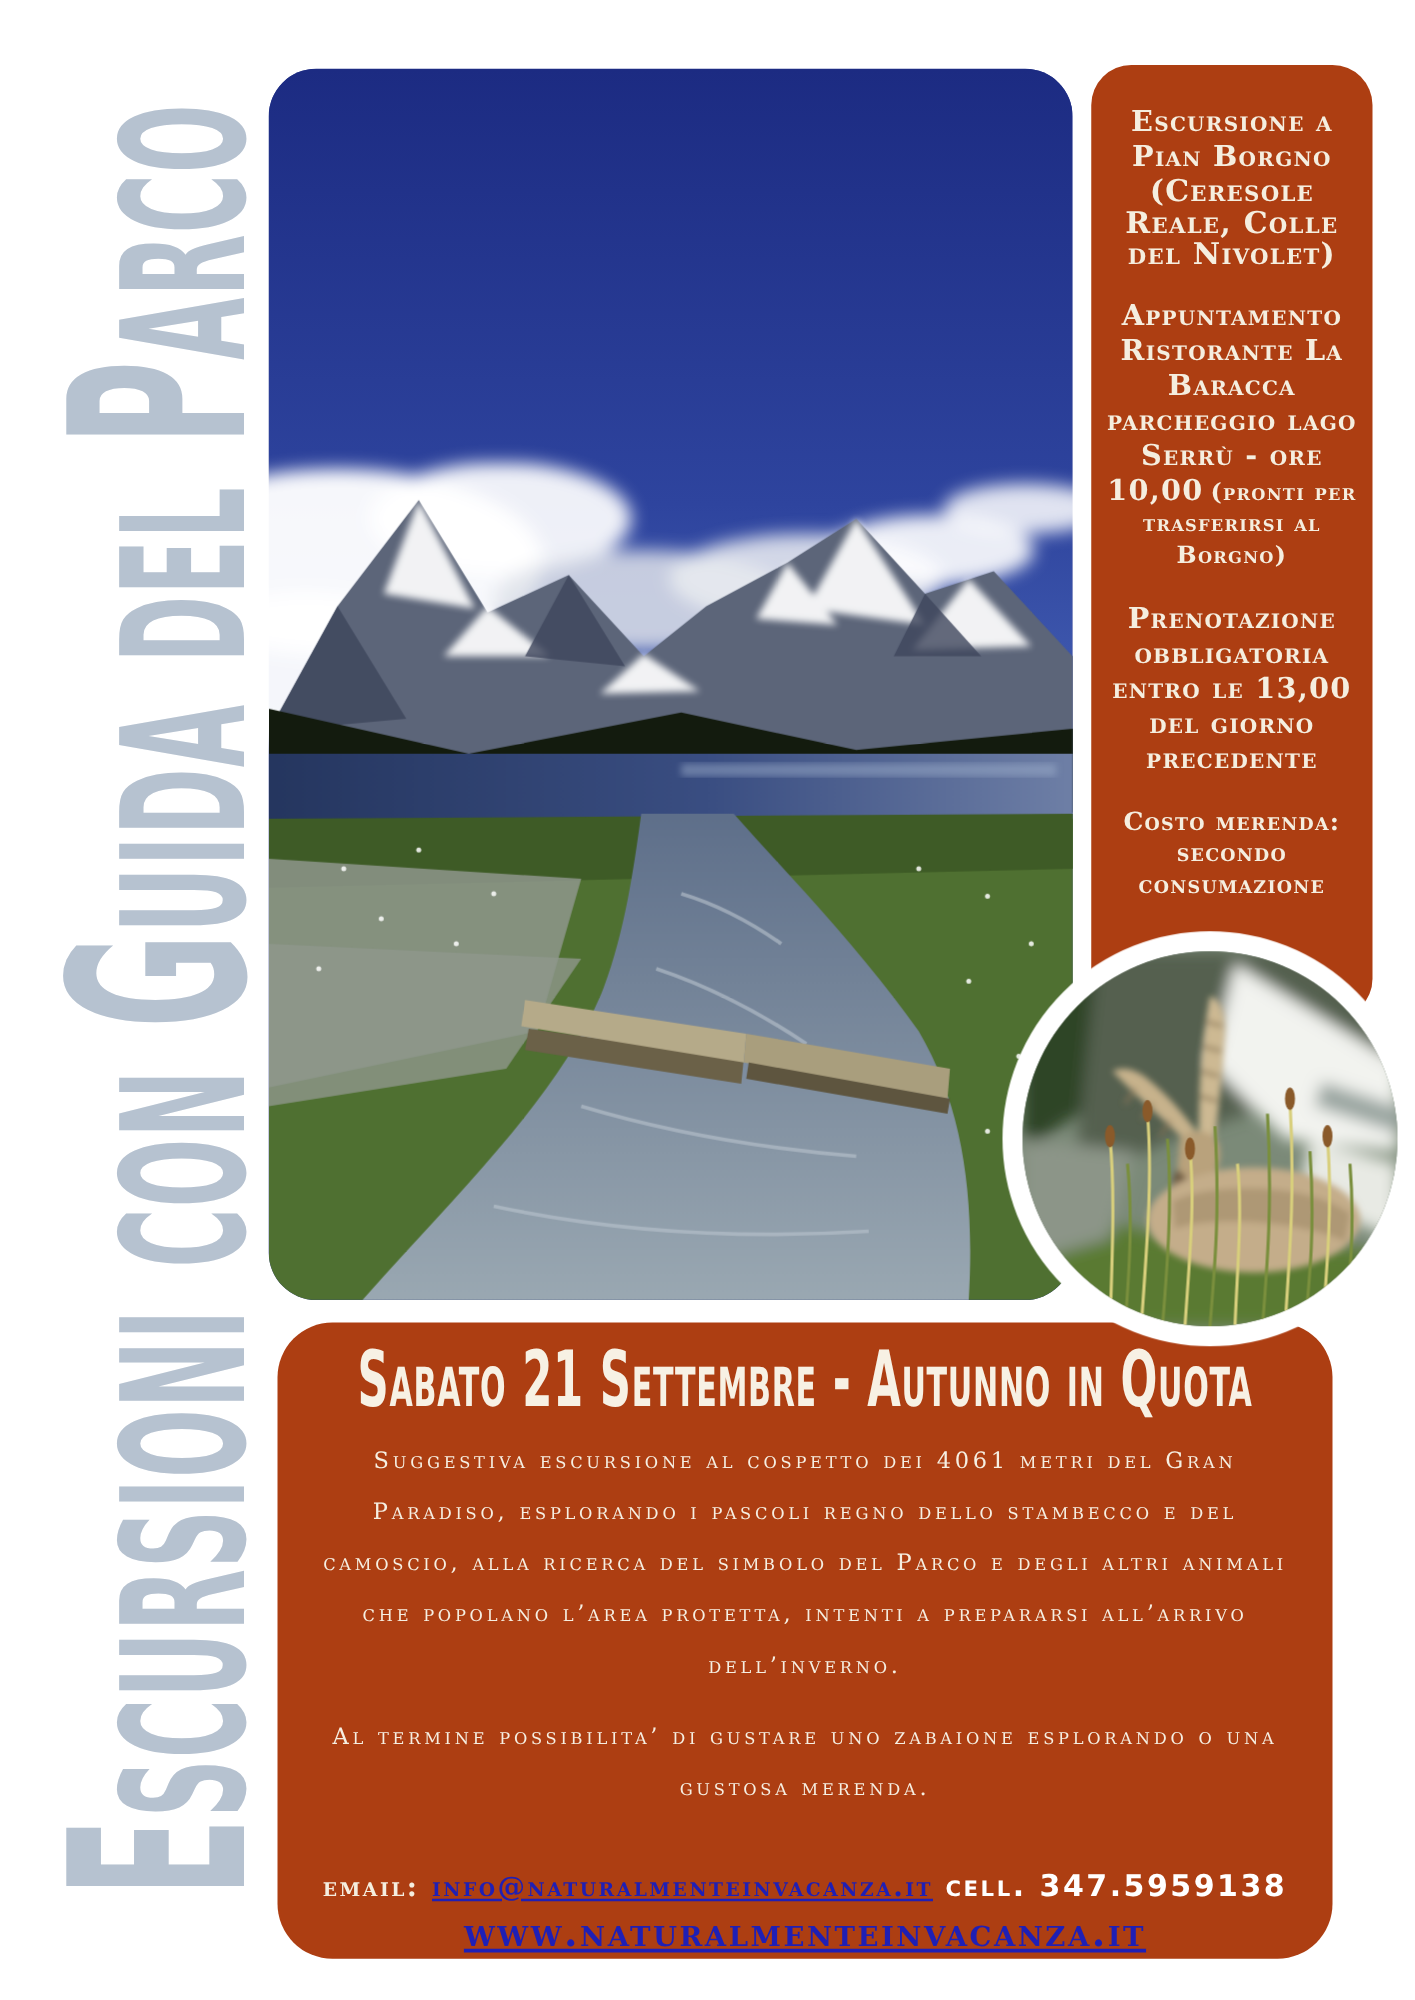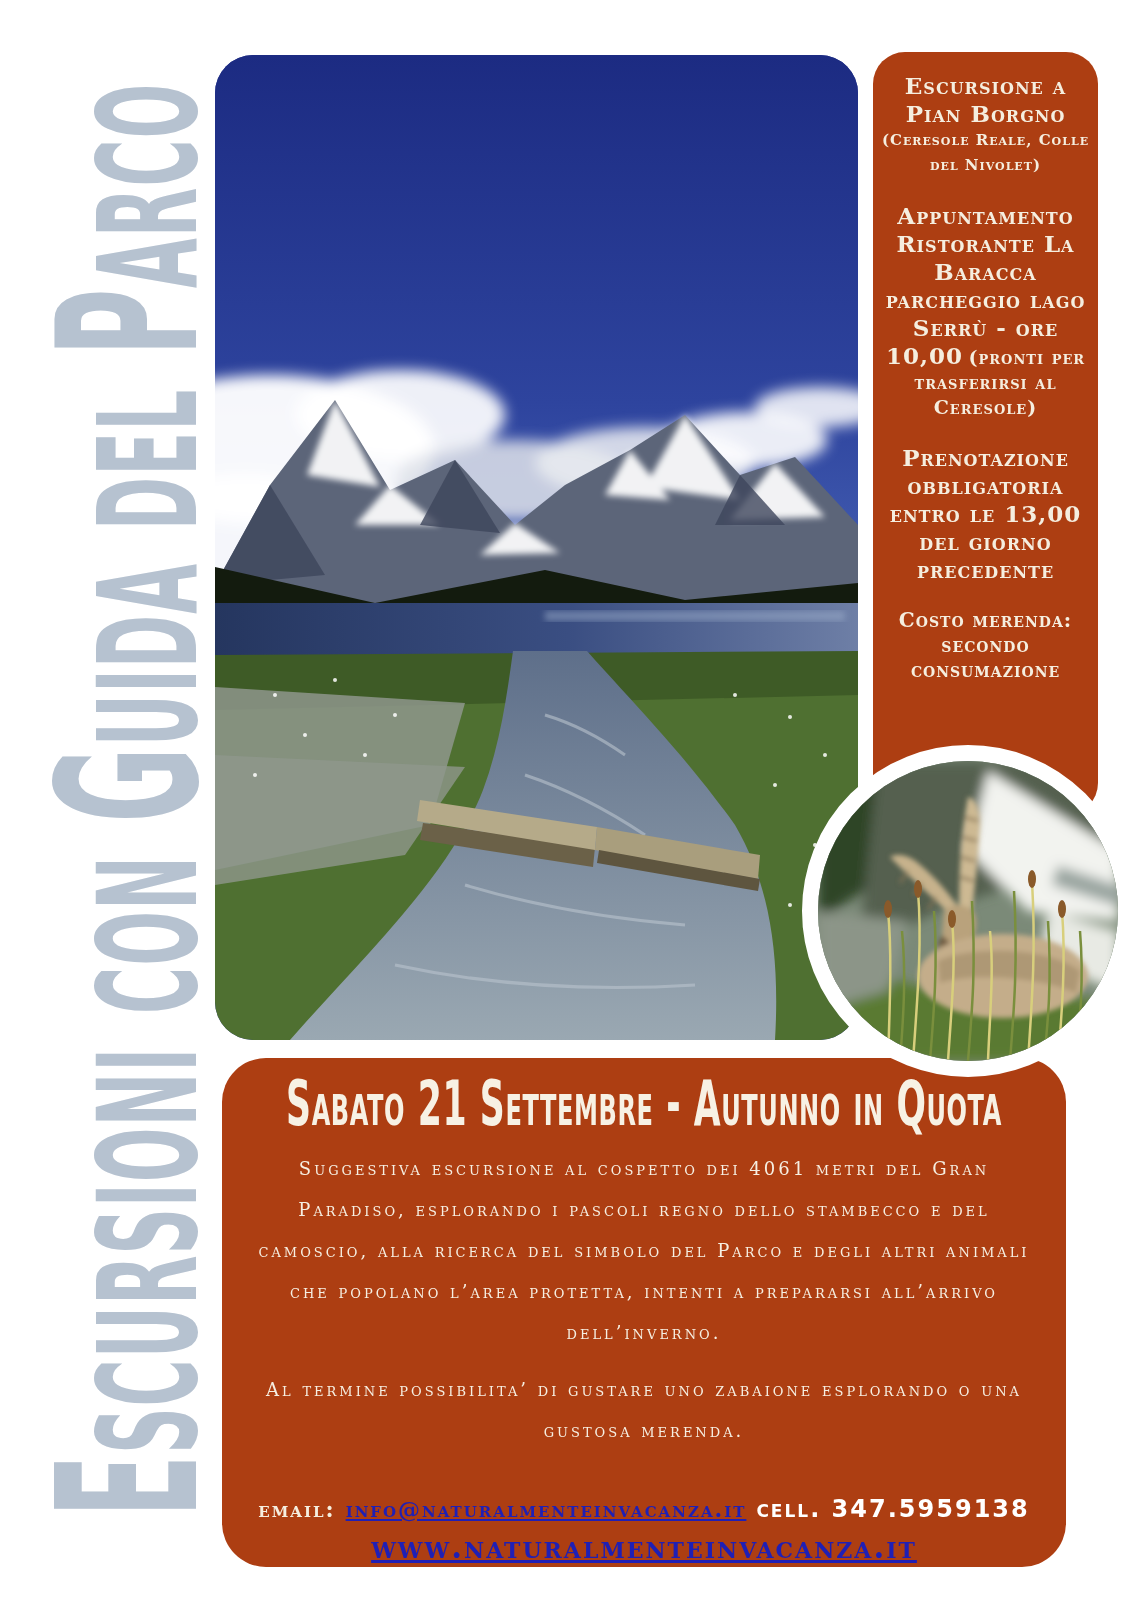--- a/index.html
+++ b/index.html
@@ -24,23 +24,23 @@
     border-radius:38px;overflow:hidden;z-index:1;background:#27378f;
   }
   .photo svg{display:block;width:100%;height:100%;}
   
   .sidebar{
     position:absolute;left:873px;top:52px;width:225px;height:763px;
     background:#AD3E12;border-radius:32px;z-index:1;
     box-sizing:border-box;padding:20px 8px 0 8px;
     text-align:center;color:#F5EEDF;
   }
-  .blk{margin:0 0 24px 0;font-variant:small-caps;font-weight:bold;}
+  .blk{margin:12px 0 24px 0;font-variant:small-caps;font-weight:bold;}
   .blk .blk-text{font-size:23px;line-height:28px;letter-spacing:1px;}
-  .blk .blk-note{font-size:15px;line-height:25px;letter-spacing:1px;display:block;}
+  .blk .blk-note{font-size:24px;line-height:25px;letter-spacing:1px;display:block;}
   .blk .inline-note{display:inline;font-size:19px;}
   .blk.small .blk-text{font-size:20px;line-height:25px;}
   
   .circle{
     position:absolute;left:802px;top:745px;width:332px;height:332px;
     box-sizing:border-box;border:16px solid #ffffff;border-radius:50%;
     overflow:hidden;z-index:3;background:#7b8a78;
   }
   .circle svg{display:block;width:100%;height:100%;}
   
@@ -190,21 +190,21 @@
   </svg>
 </div>
 
 <aside class="sidebar">
   <div class="blk">
     <span class="blk-text">Escursione a Pian Borgno</span>
     <span class="blk-note">(Ceresole Reale, Colle del Nivolet)</span>
   </div>
   <div class="blk">
     <span class="blk-text">Appuntamento Ristorante La Baracca parcheggio lago Serrù - ore 10,00</span>
-    <span class="blk-note inline-note">(pronti per trasferirsi al Ceresole)</span>
+    <span class="blk-note inline-note">(pronti per trasferirsi al Borgno)</span>
   </div>
   <div class="blk">
     <span class="blk-text">Prenotazione obbligatoria entro le 13,00 del giorno precedente</span>
   </div>
   <div class="blk small">
     <span class="blk-text">Costo merenda: secondo consumazione</span>
   </div>
 </aside>
 
 <div class="circle">

